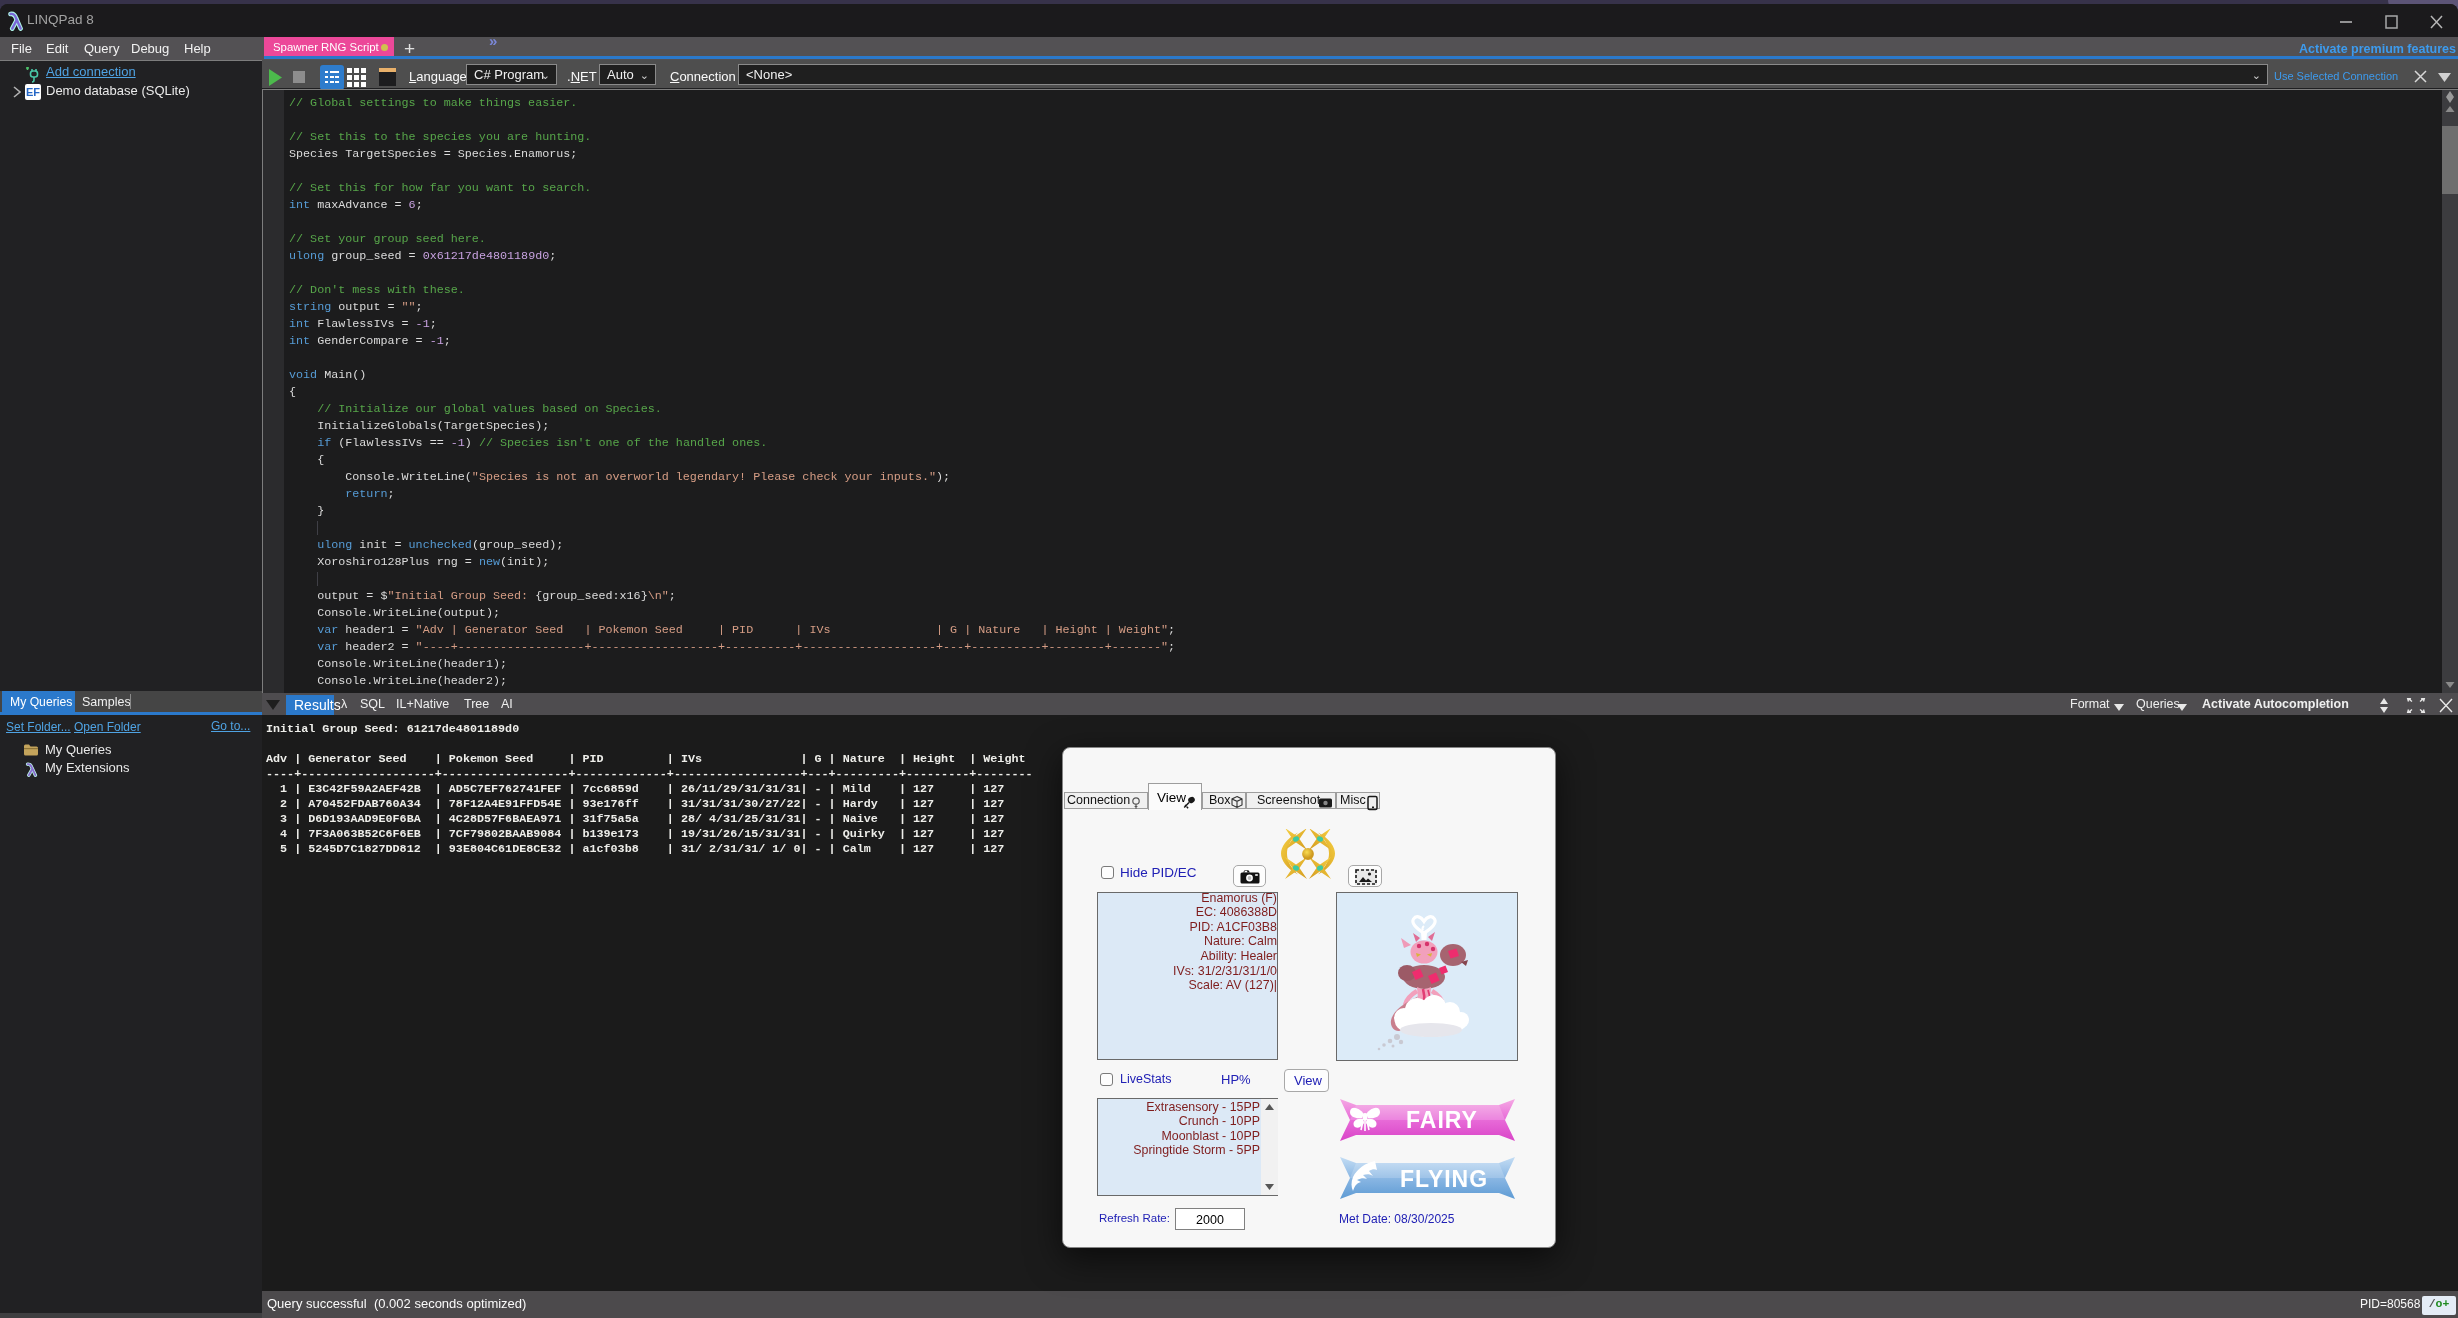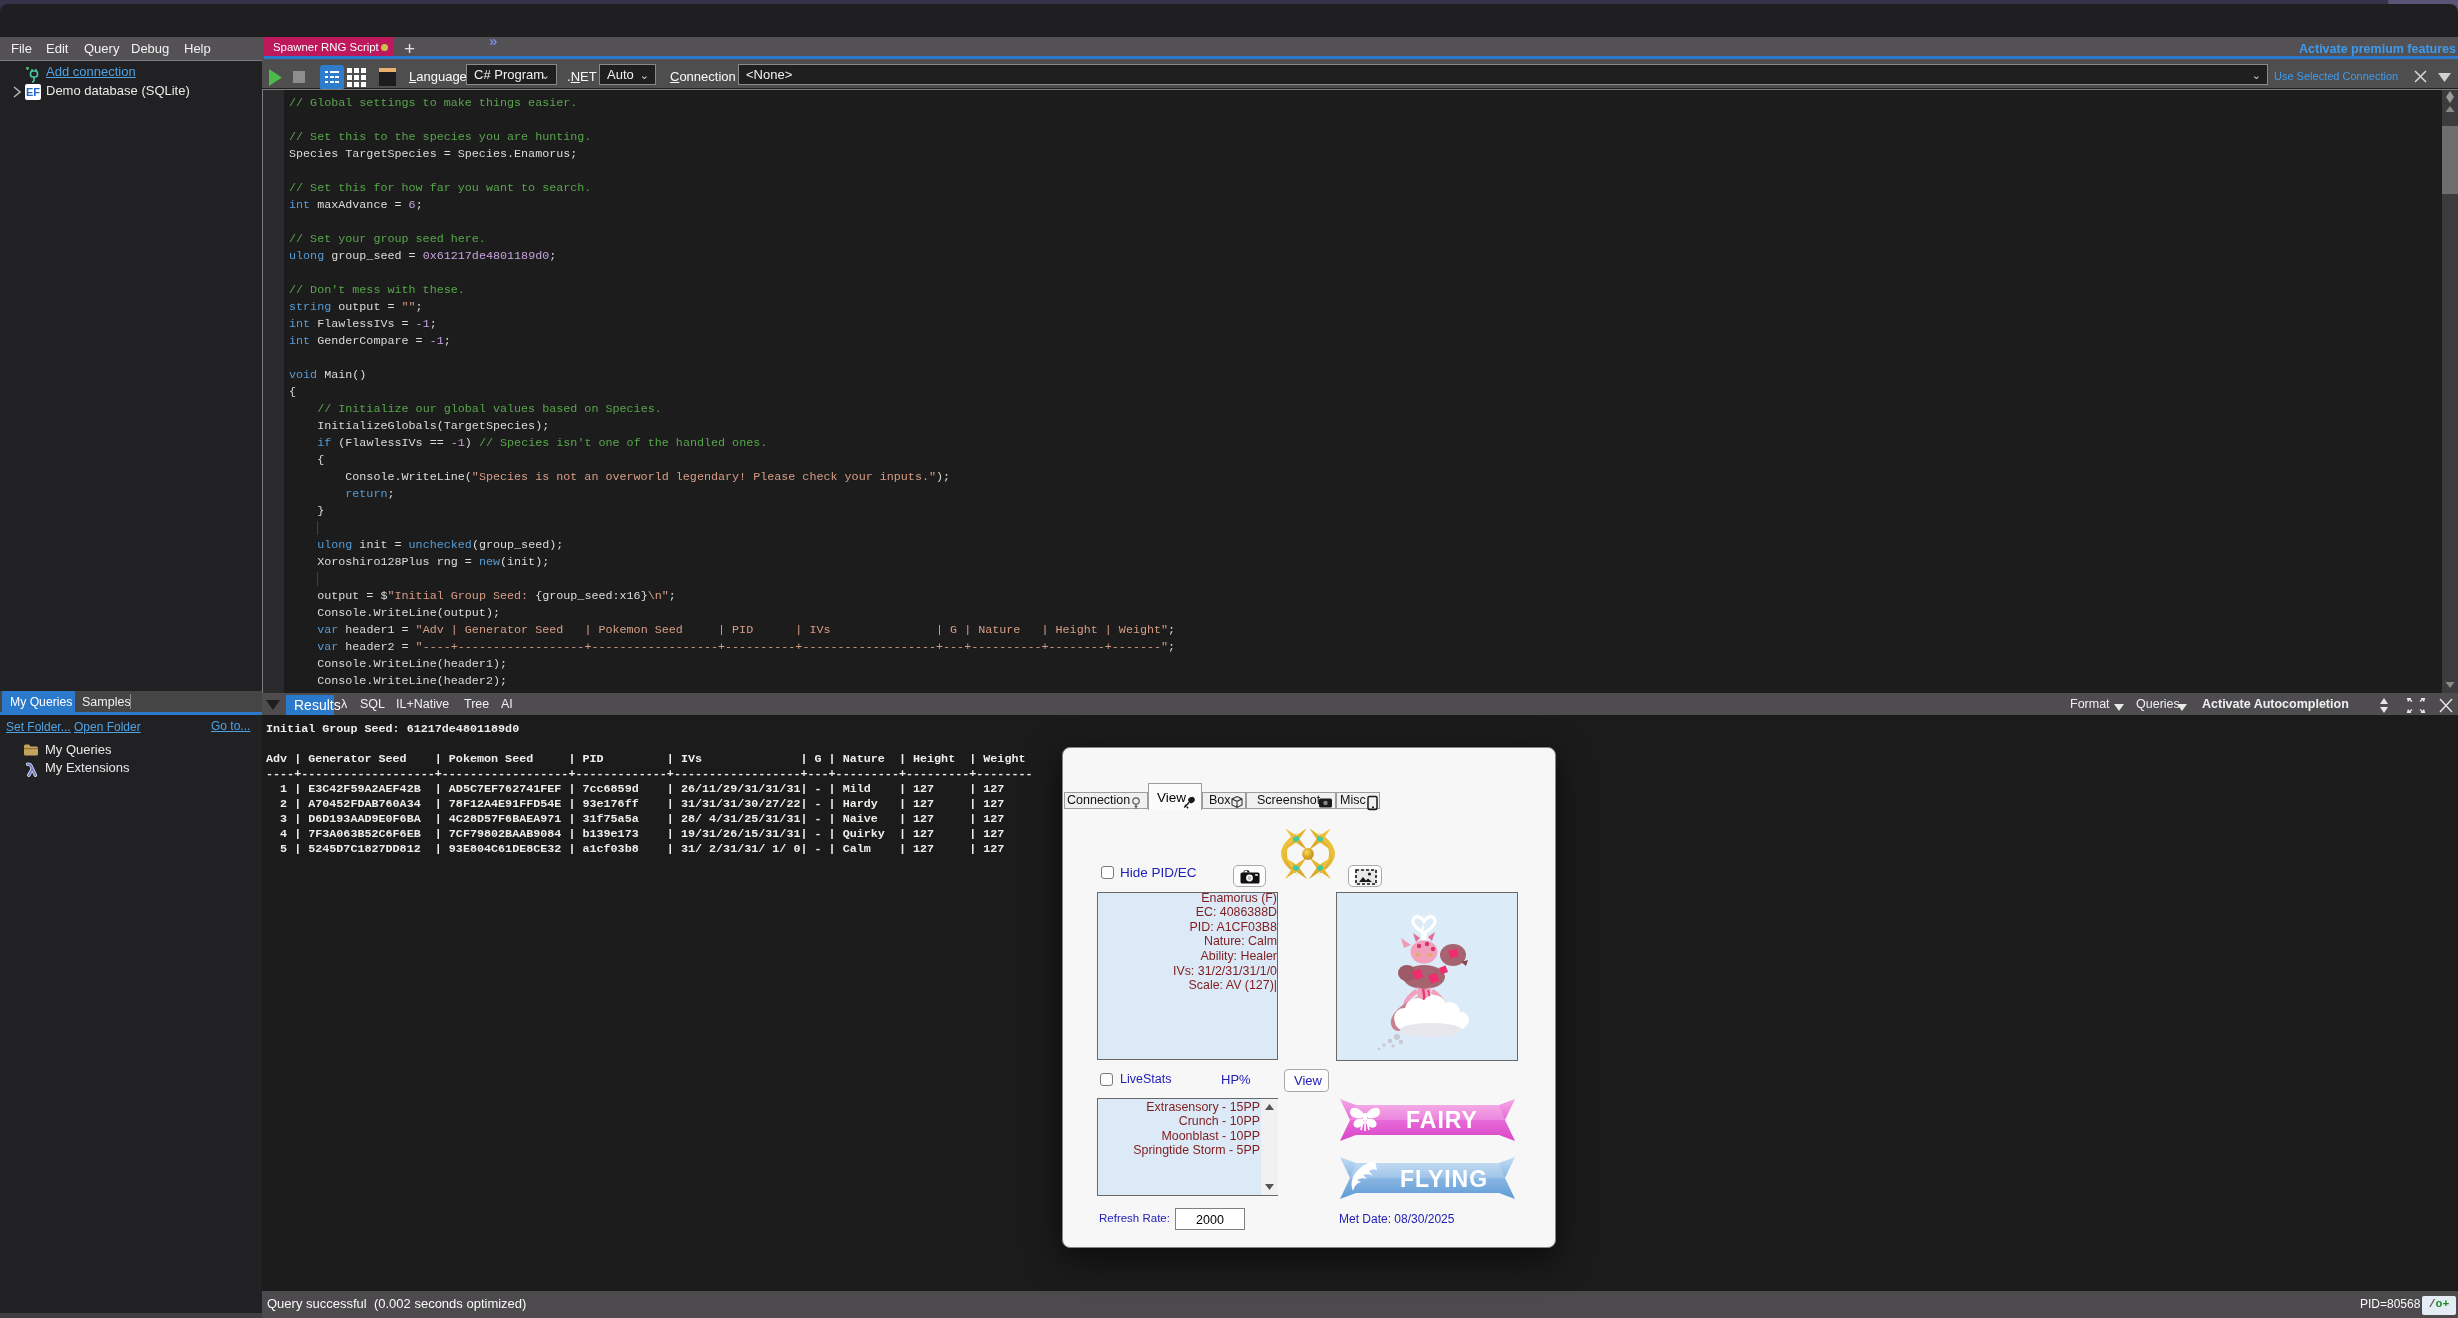--- a/index.html
+++ b/index.html
@@ -6,21 +6,21 @@
 #desktop{position:absolute;left:0;top:0;width:2458px;height:14px;background:#37324a}
 #wallblob{position:absolute;right:0;top:0;width:70px;height:12px;background:#5c5476;border-bottom-left-radius:14px}
 #app{position:absolute;left:0;top:4px;width:2458px;height:1314px;background:#1f1f21;border-radius:8px 8px 0 0;overflow:hidden}
 
 #title{position:absolute;left:0;top:0;width:2458px;height:33px;background:#1b1a1c}
 #title .t{position:absolute;left:27px;top:8px;font-size:13.5px;color:#a2a2a2}
 
 #menurow{position:absolute;left:0;top:33px;width:2458px;height:22.5px;background:#535154}
 #menurow .m{position:absolute;top:4px;font-size:13px;color:#f2f2f2}
 #bluebar{position:absolute;left:264px;top:51.5px;width:2194px;height:3px;background:#2b79cb}
-#tab1{position:absolute;left:264px;top:33px;width:130px;height:19.5px;background:#be185d;color:#fff;font-size:11.4px;white-space:nowrap}
+#tab1{position:absolute;left:264px;top:33px;width:130px;height:19.5px;background:#ec4899;color:#fff;font-size:11.4px;white-space:nowrap}
 #tab1 span{position:absolute;left:9px;top:3.5px}
 #tab1 b{position:absolute;left:117px;top:7px;width:7px;height:7px;border-radius:50%;background:#cfc04e}
 #plus{position:absolute;left:404px;top:34px;font-size:19px;color:#e0e0e0;font-weight:400}
 #chev{position:absolute;left:489px;top:27.5px;color:#7a87d8;font-size:15px;font-weight:700}
 #actprem{position:absolute;right:2px;top:37.5px;color:#3d9bee;font-size:12.5px;font-weight:700;white-space:nowrap}
 
 #toolbar{position:absolute;left:262px;top:55.5px;width:2196px;height:28px;background:#4e4e4e}
 .ddl{position:absolute;height:21.5px;background:#1f1f1f;border:1px solid #8a8a8a;color:#f0f0f0;font-size:13px;white-space:nowrap}
 .ddl span{position:absolute;left:7px;top:2.5px}
 .ddl i{position:absolute;right:6px;top:4px;font-style:normal;color:#cfcfcf;font-size:11px}
@@ -71,20 +71,38 @@
 .blue{color:#2121b5}
 .pvcb{position:absolute;width:13px;height:13px;border:1px solid #7a7a7a;border-radius:3px;background:#fdfdfd}
 .pvbox{position:absolute;background:#dce9f6;border:1px solid #696969}
 .pvbtn{position:absolute;background:#fdfdfd;border:1px solid #a8a8a8;border-radius:5px}
 .ctext{font-size:12.4px;color:#7f1d1d;text-align:right;line-height:14.65px}
 </style></head>
 <body>
 <div id="desktop"></div>
 <div id="wallblob"></div>
 <div id="app">
+  <div id="title">
+      <svg class="abs" style="left:7px;top:7px" width="18" height="20" viewBox="0 0 18 20">
+<g stroke="#aef4e6" stroke-width="4.6" fill="none" stroke-linecap="round">
+<path d="M3.5 3 C6.5 2.4 8 4.2 9 7 L13.6 17.6"></path>
+          <path d="M9.6 9.4 L5.2 17.6"></path>
+        </g>
+<g stroke="#7b68d8" stroke-width="2.4" fill="none" stroke-linecap="round">
+<path d="M3.5 3 C6.5 2.4 8 4.2 9 7 L13.6 17.6"></path>
+          <path d="M9.6 9.4 L5.2 17.6"></path>
+        </g>
+      </svg>
+      <span class="t">LINQPad 8</span>
+      <svg class="abs" style="left:2325px;top:8px" width="122" height="20" viewBox="0 0 122 20">
+<path d="M15 10 h12" stroke="#bdbdbd" stroke-width="1.6"></path>
+<rect x="61" y="4" width="11" height="12" fill="none" stroke="#a8a8a8" stroke-width="1.5"></rect>
+<path d="M106 4 l11 12 M117 4 l-11 12" stroke="#b5b5b5" stroke-width="1.5"></path>
+      </svg>
+    </div>
   <div id="menurow">
     <span class="m" style="left:11px">File</span>
     <span class="m" style="left:46px">Edit</span>
     <span class="m" style="left:84px">Query</span>
     <span class="m" style="left:131px">Debug</span>
     <span class="m" style="left:184px">Help</span>
   </div>
   <div id="chev">»</div>
   <div id="tab1">
       <span>Spawner RNG Script</span>

